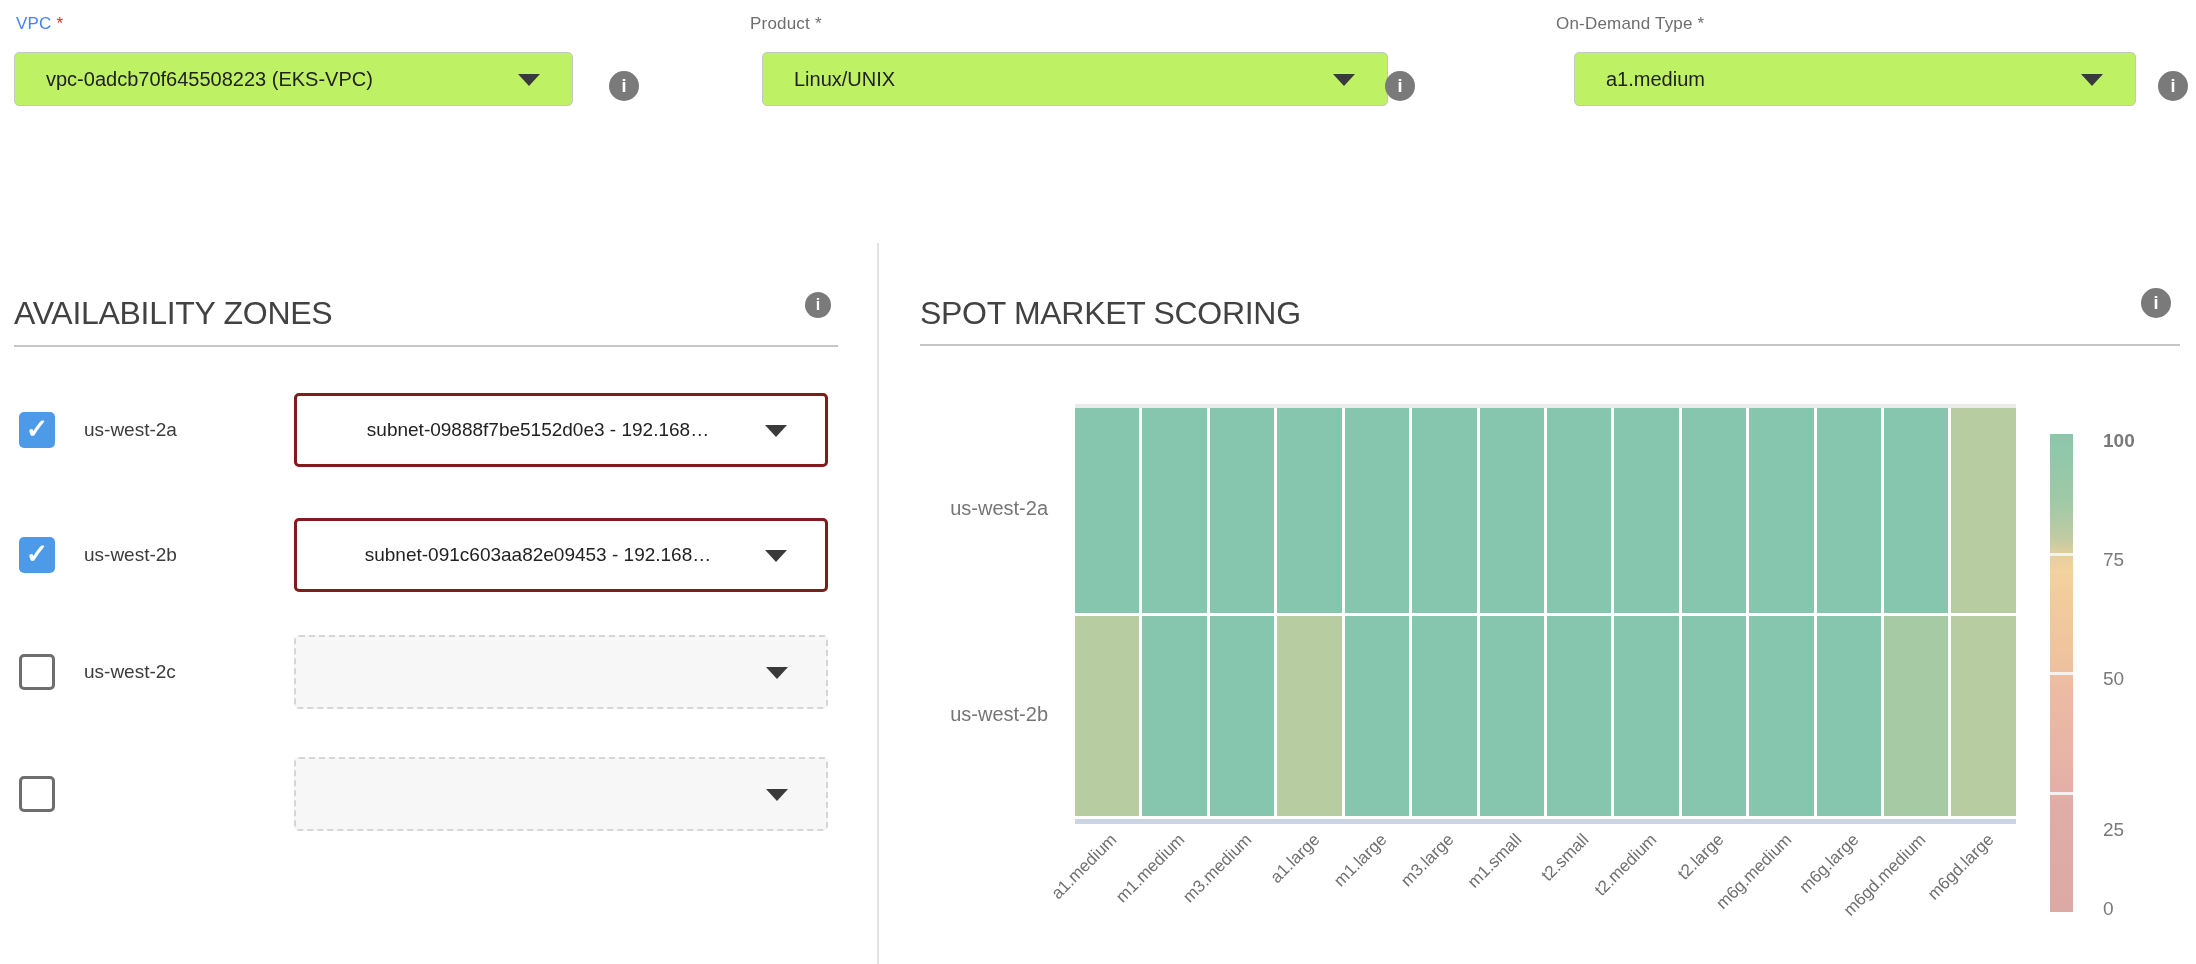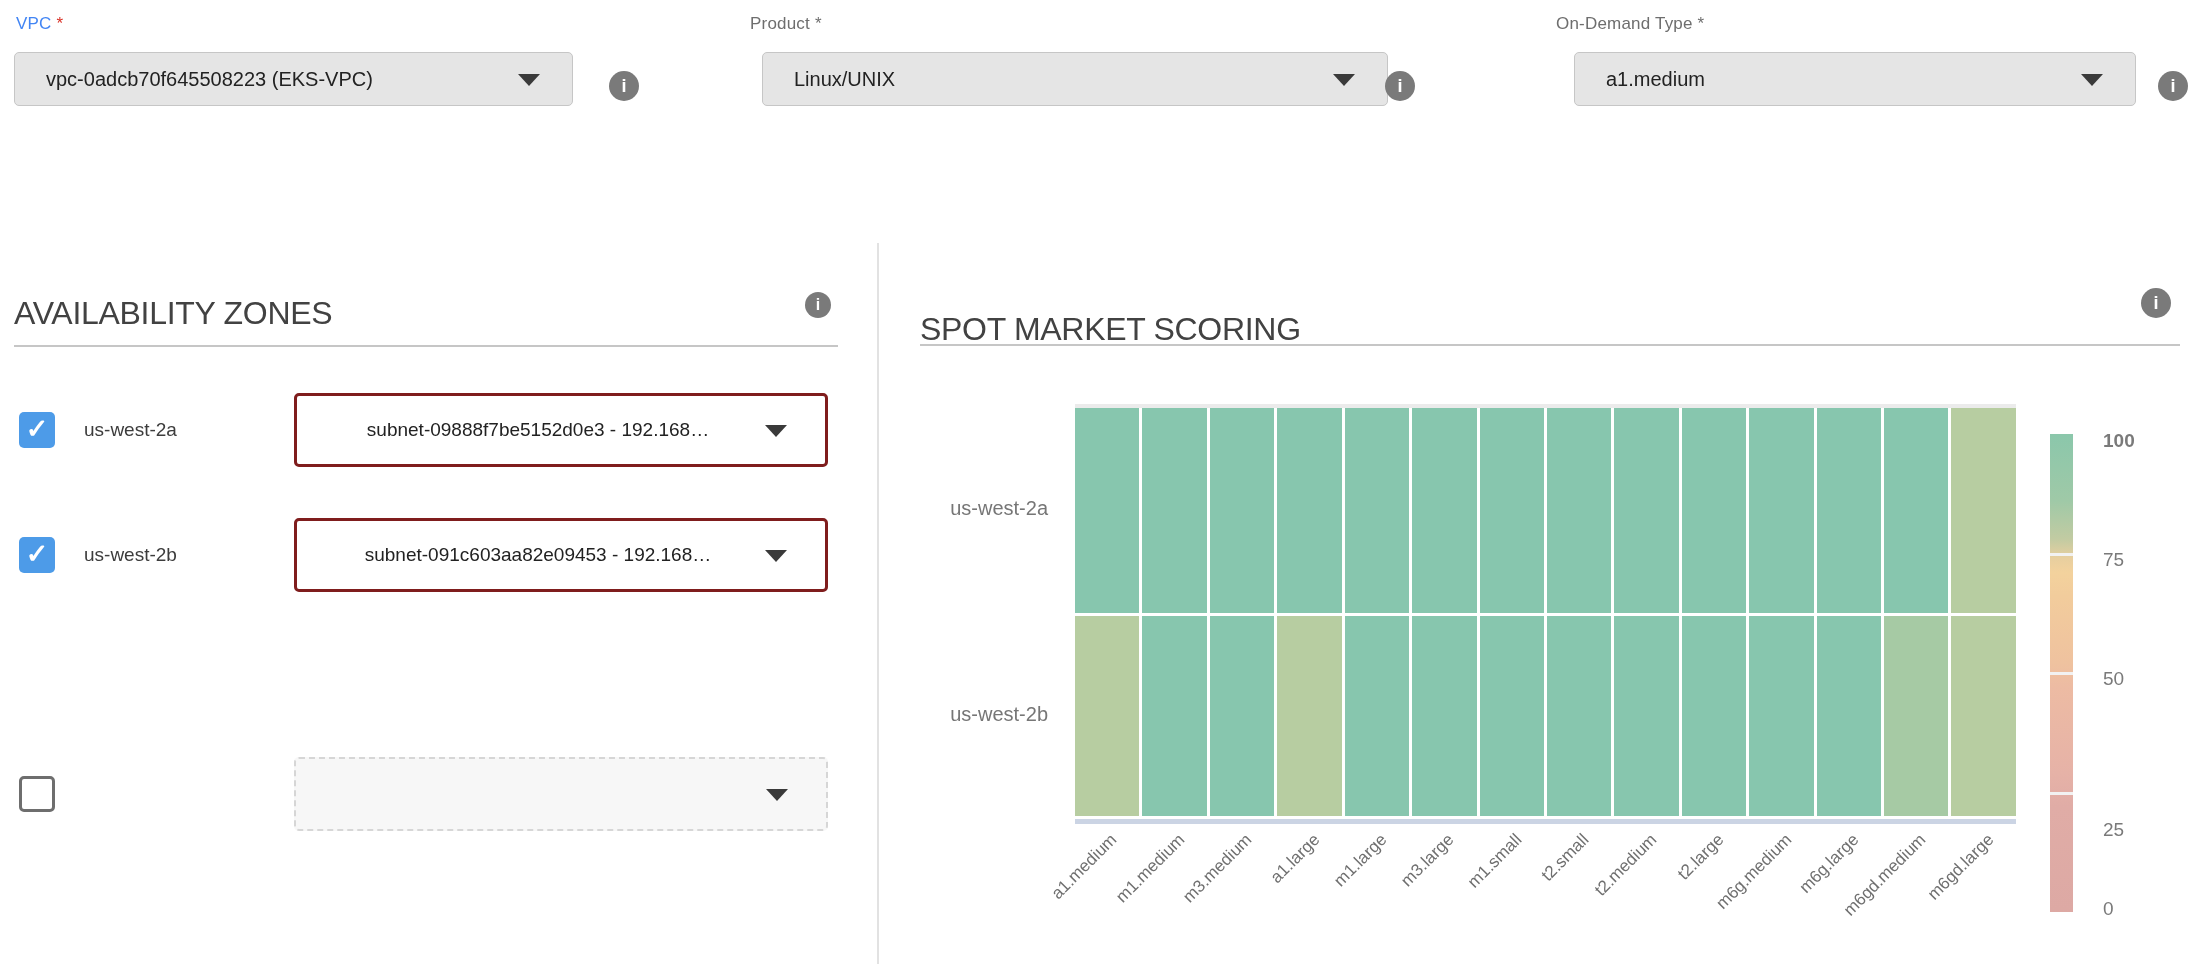--- a/index.html
+++ b/index.html
@@ -4,21 +4,21 @@
 <style>
   html,body{margin:0;padding:0;background:#fff;}
   .stage{position:relative;width:2196px;height:964px;background:#fff;overflow:hidden;
          font-family:"Liberation Sans",sans-serif;}
 
   
   .flabel{position:absolute;top:14px;font-size:17px;color:#6E6E6E;letter-spacing:.2px;}
   .flabel.vpc{color:#4285F4;}
   .flabel .req{color:#6E6E6E;}
   .flabel.vpc .req{color:#D93025;}
-  .tsel{position:absolute;top:52px;height:54px;background:#e5e5e5;border:1px solid #C6C6C6;
+  .tsel{position:absolute;top:52px;height:54px;background:#bef264;border:1px solid #C6C6C6;
         border-radius:5px;box-sizing:border-box;display:flex;align-items:center;
         padding-left:31px;font-size:20px;color:#222;cursor:pointer;}
   .chev{position:absolute;right:32px;top:50%;transform:translateY(-42%);width:0;height:0;
         border-left:11px solid transparent;border-right:11px solid transparent;
         border-top:12px solid #3A3A3A;}
   .info{position:absolute;border-radius:50%;background:#7A7A7A;color:#fff;
         display:flex;align-items:center;justify-content:center;font-weight:bold;
         cursor:pointer;font-size:18px;}
   .info.sm{width:26px;height:26px;font-size:16px;}
   .info.md{width:30px;height:30px;}
@@ -123,31 +123,41 @@
   <div class="azrow r1">
     <div class="cb on">
         <span class="tick">✓</span>
       </div>
     <div class="zlabel">us-west-2b</div>
     <div class="azsel solid">
       <span class="val">subnet-091c603aa82e09453 - 192.168…</span>
       <span class="chev"></span>
     </div>
   </div>
+  <div class="azrow r2">
+    <div class="cb off">
+        <span class="tick"></span>
+      </div>
+    <div class="zlabel">us-west-2c</div>
+    <div class="azsel dashed">
+      <span class="val"></span>
+      <span class="chev"></span>
+    </div>
+  </div>
   <div class="azrow r3">
     <div class="cb off">
         <span class="tick"></span>
       </div>
     <div class="azsel dashed">
       <span class="val"></span>
       <span class="chev"></span>
     </div>
   </div>
 
-  <div class="sect-title" style="left:920px;top:311px;">SPOT MARKET SCORING</div>
+  <div class="sect-title" style="left:920px;top:295px;">SPOT MARKET SCORING</div>
   <div class="info md" style="left:2141px;top:288px;">
     <span>i</span>
   </div>
   <div class="rule" style="left:920px;top:344px;width:1260px;"></div>
 
   <div id="hm-top"></div>
   <div id="hm">
       <div class="hm-row row0">
         <div class="hm-cell" style="background: rgb(135, 198, 174);"></div>
         <div class="hm-cell" style="background: rgb(135, 198, 174);"></div>

